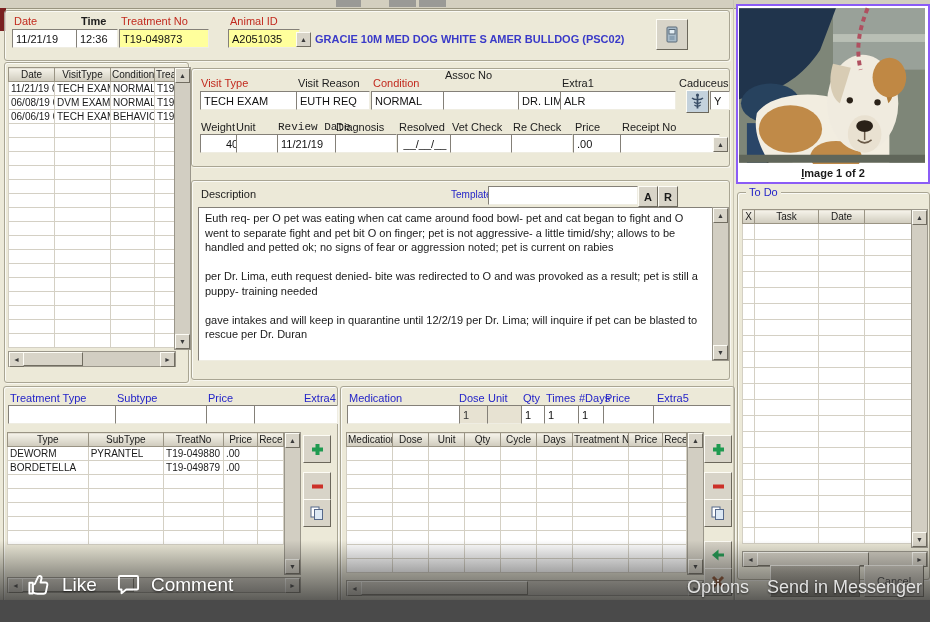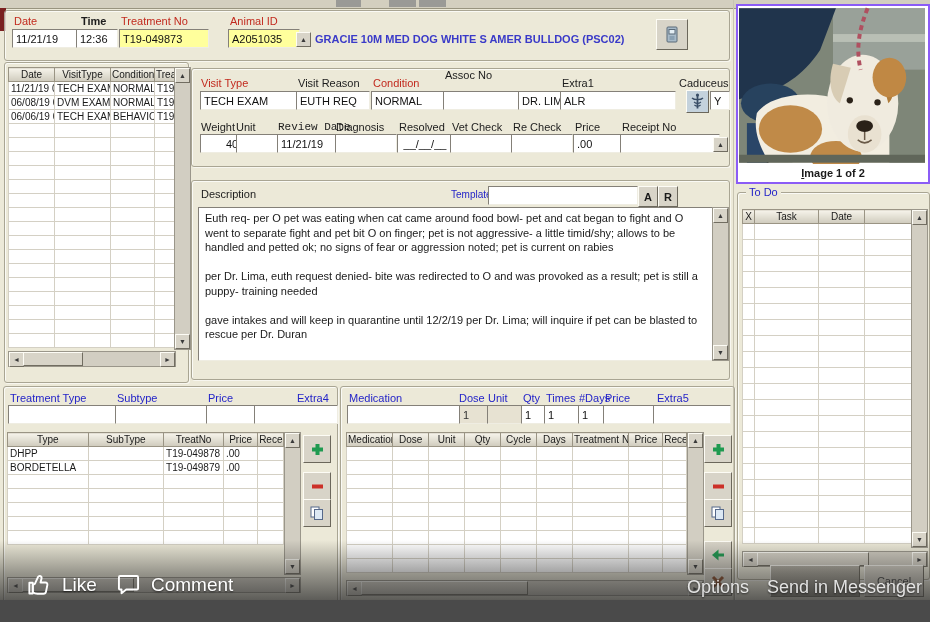--- a/index.html
+++ b/index.html
@@ -284,21 +284,21 @@
     </div>
   </div>
 
   <div class="panel" style="left:3px;top:386px;width:333px;height:215px;">
     <span class="lb blb" style="left:6px;top:5px;">Treatment Type</span>
     <input class="inp" style="left: 4px; top: 18px; width: 102px;" readonly="" value="">
     <span class="lb blb" style="left:113px;top:5px;">Subtype</span>
     <input class="inp" style="left: 111px; top: 18px; width: 86px;" readonly="" value="">
     <span class="lb blb" style="left:204px;top:5px;">Price</span>
     <input class="inp" style="left: 202px; top: 18px; width: 43px;" readonly="" value="">
-    <span class="lb blb" style="left:253px;top:5px;padding-left:40px;">Extra4</span>
+    <span class="lb blb" style="left:260px;top:5px;padding-left:40px;">Extra4</span>
     <input class="inp" style="left: 250px; top: 18px; width: 76px;" readonly="" value="">
 
     <table class="grid" style="left:3px;top:45px;width:277px;">
         <colgroup>
           <col style="width:78px">
           <col style="width:73px">
           <col style="width:58px">
           <col style="width:33px">
           <col style="width:25px">
         </colgroup>
@@ -306,23 +306,23 @@
           <tr>
             <th>Type</th>
             <th>SubType</th>
             <th>TreatNo</th>
             <th>Price</th>
             <th>Recei</th>
           </tr>
         </thead>
         <tbody>
           <tr>
-            <td>DHPP</td>
-            <td>&nbsp;</td>
-            <td>T19-049878</td>
+            <td>DEWORM</td>
+            <td>PYRANTEL</td>
+            <td>T19-049880</td>
             <td>.00</td>
             <td>&nbsp;</td>
           </tr>
           <tr>
             <td>BORDETELLA</td>
             <td>&nbsp;</td>
             <td>T19-049879</td>
             <td>.00</td>
             <td>&nbsp;</td>
           </tr>

